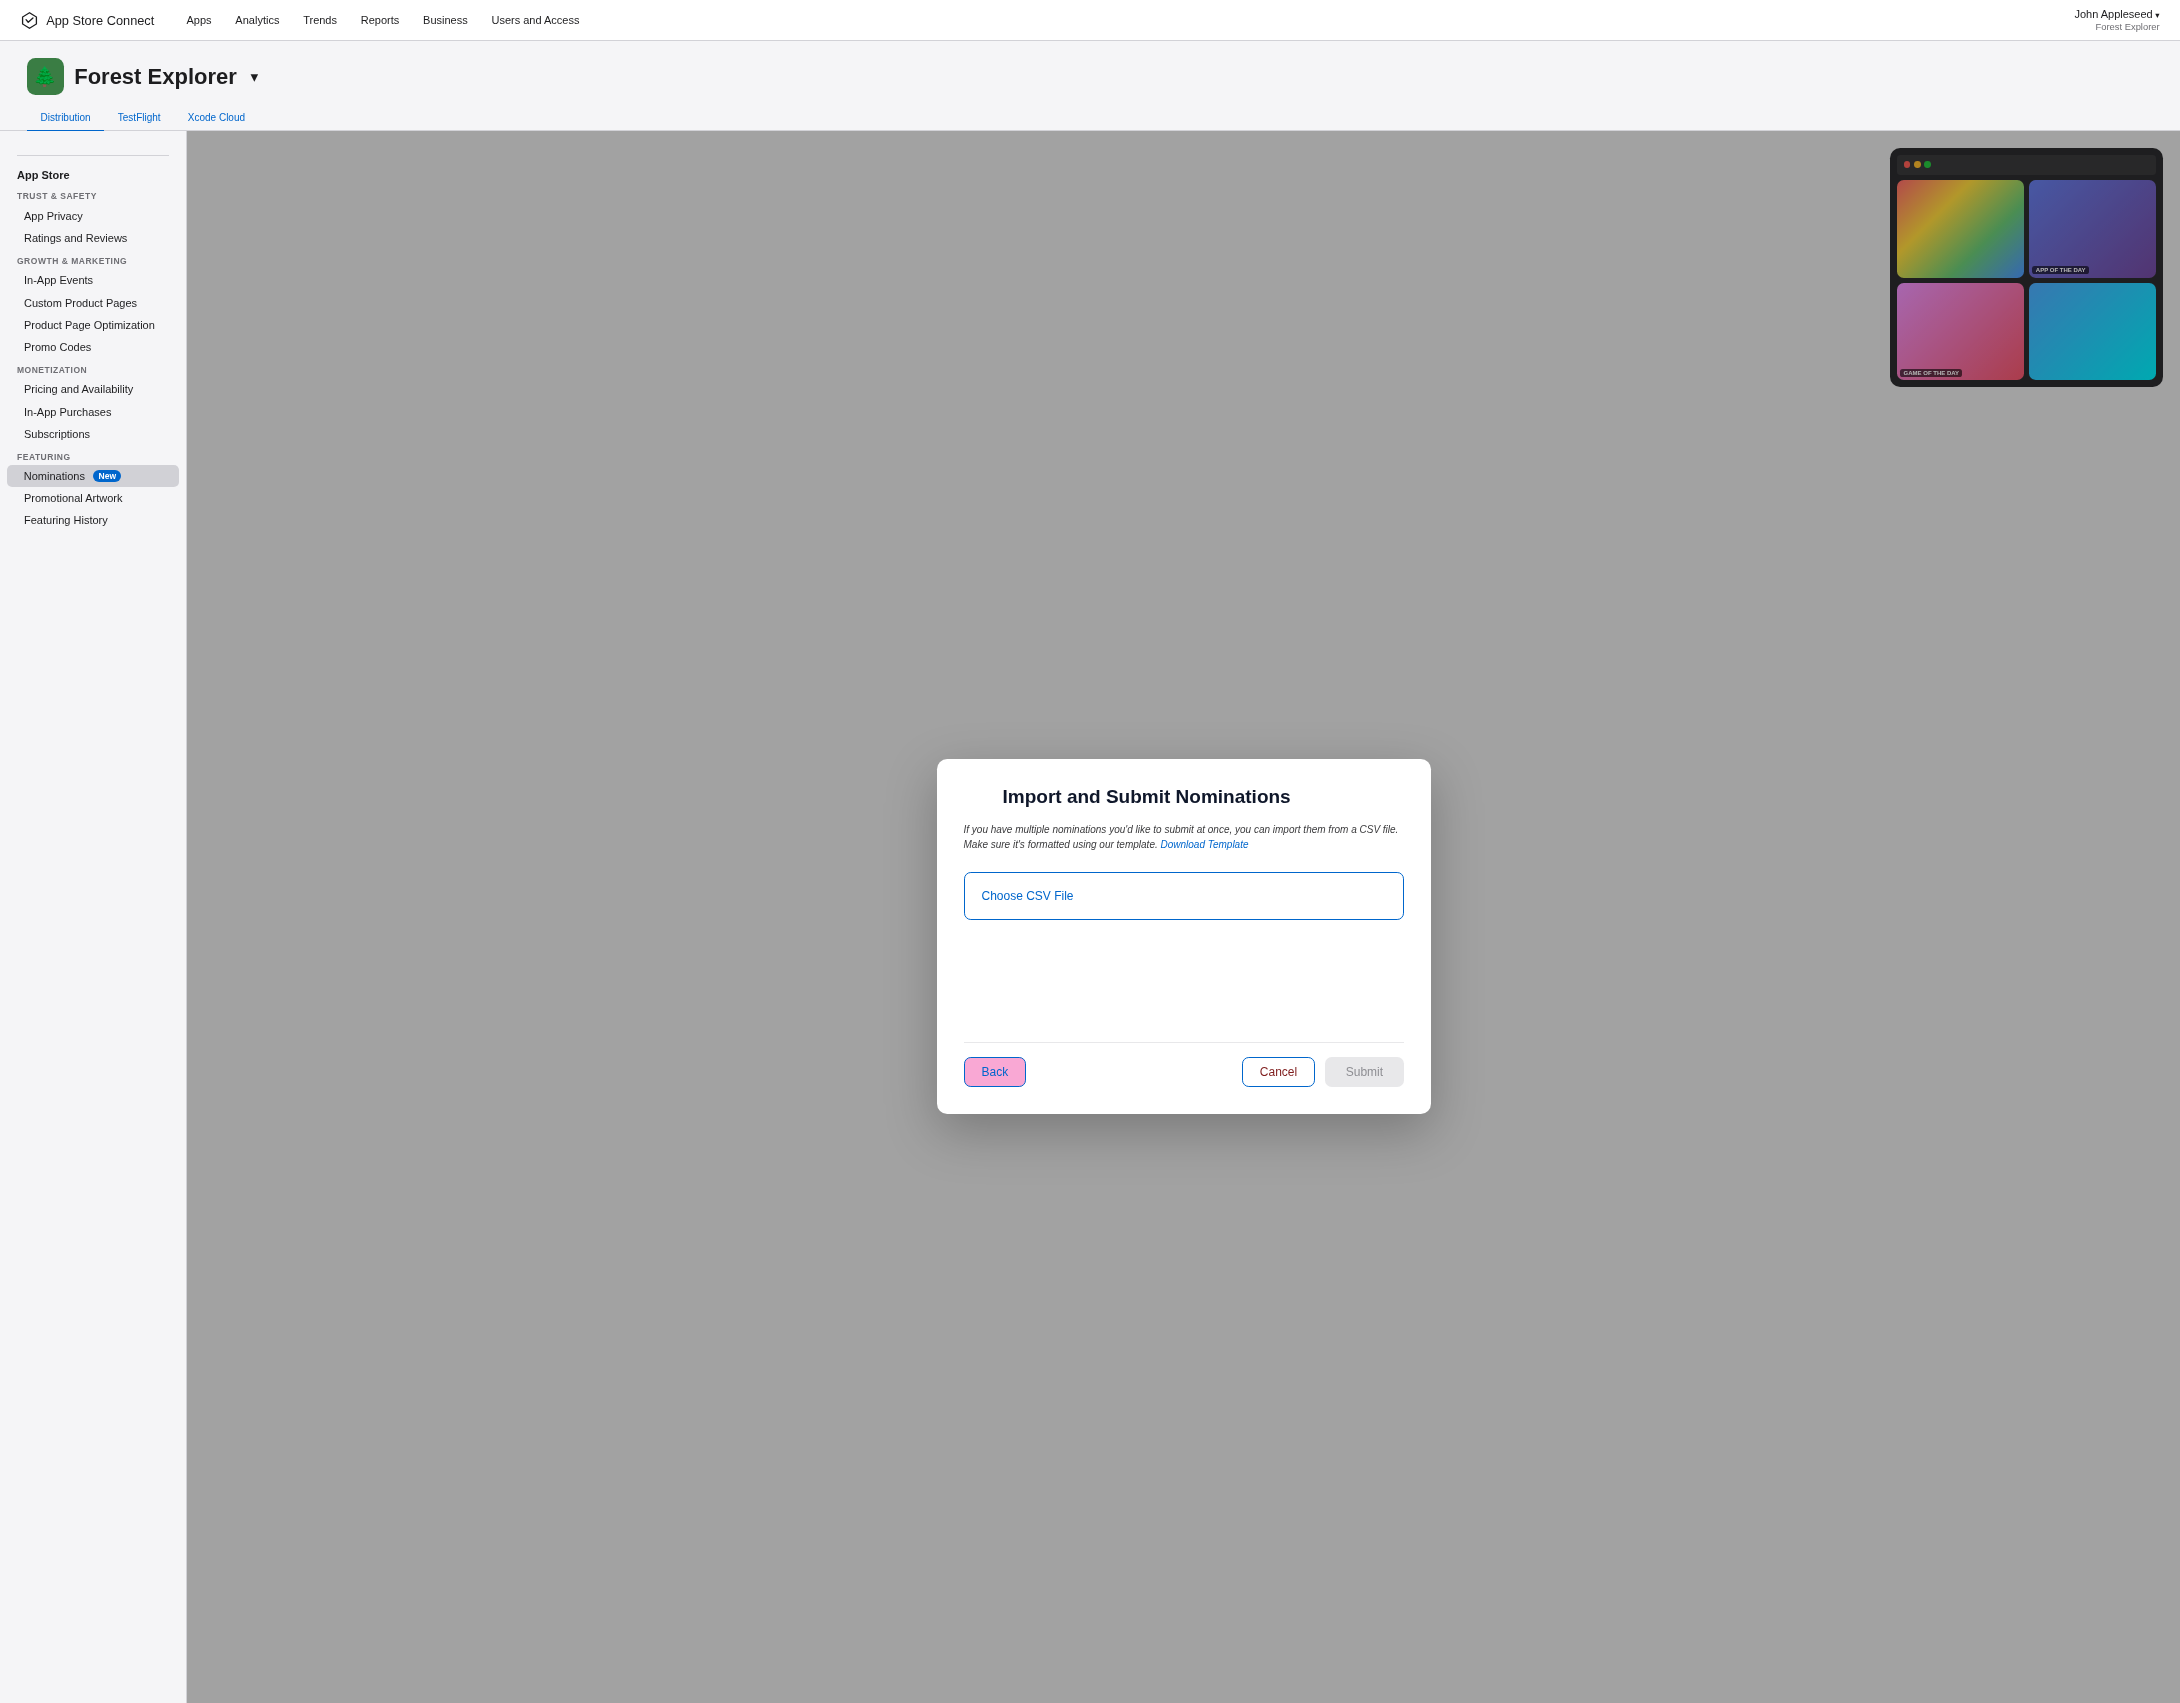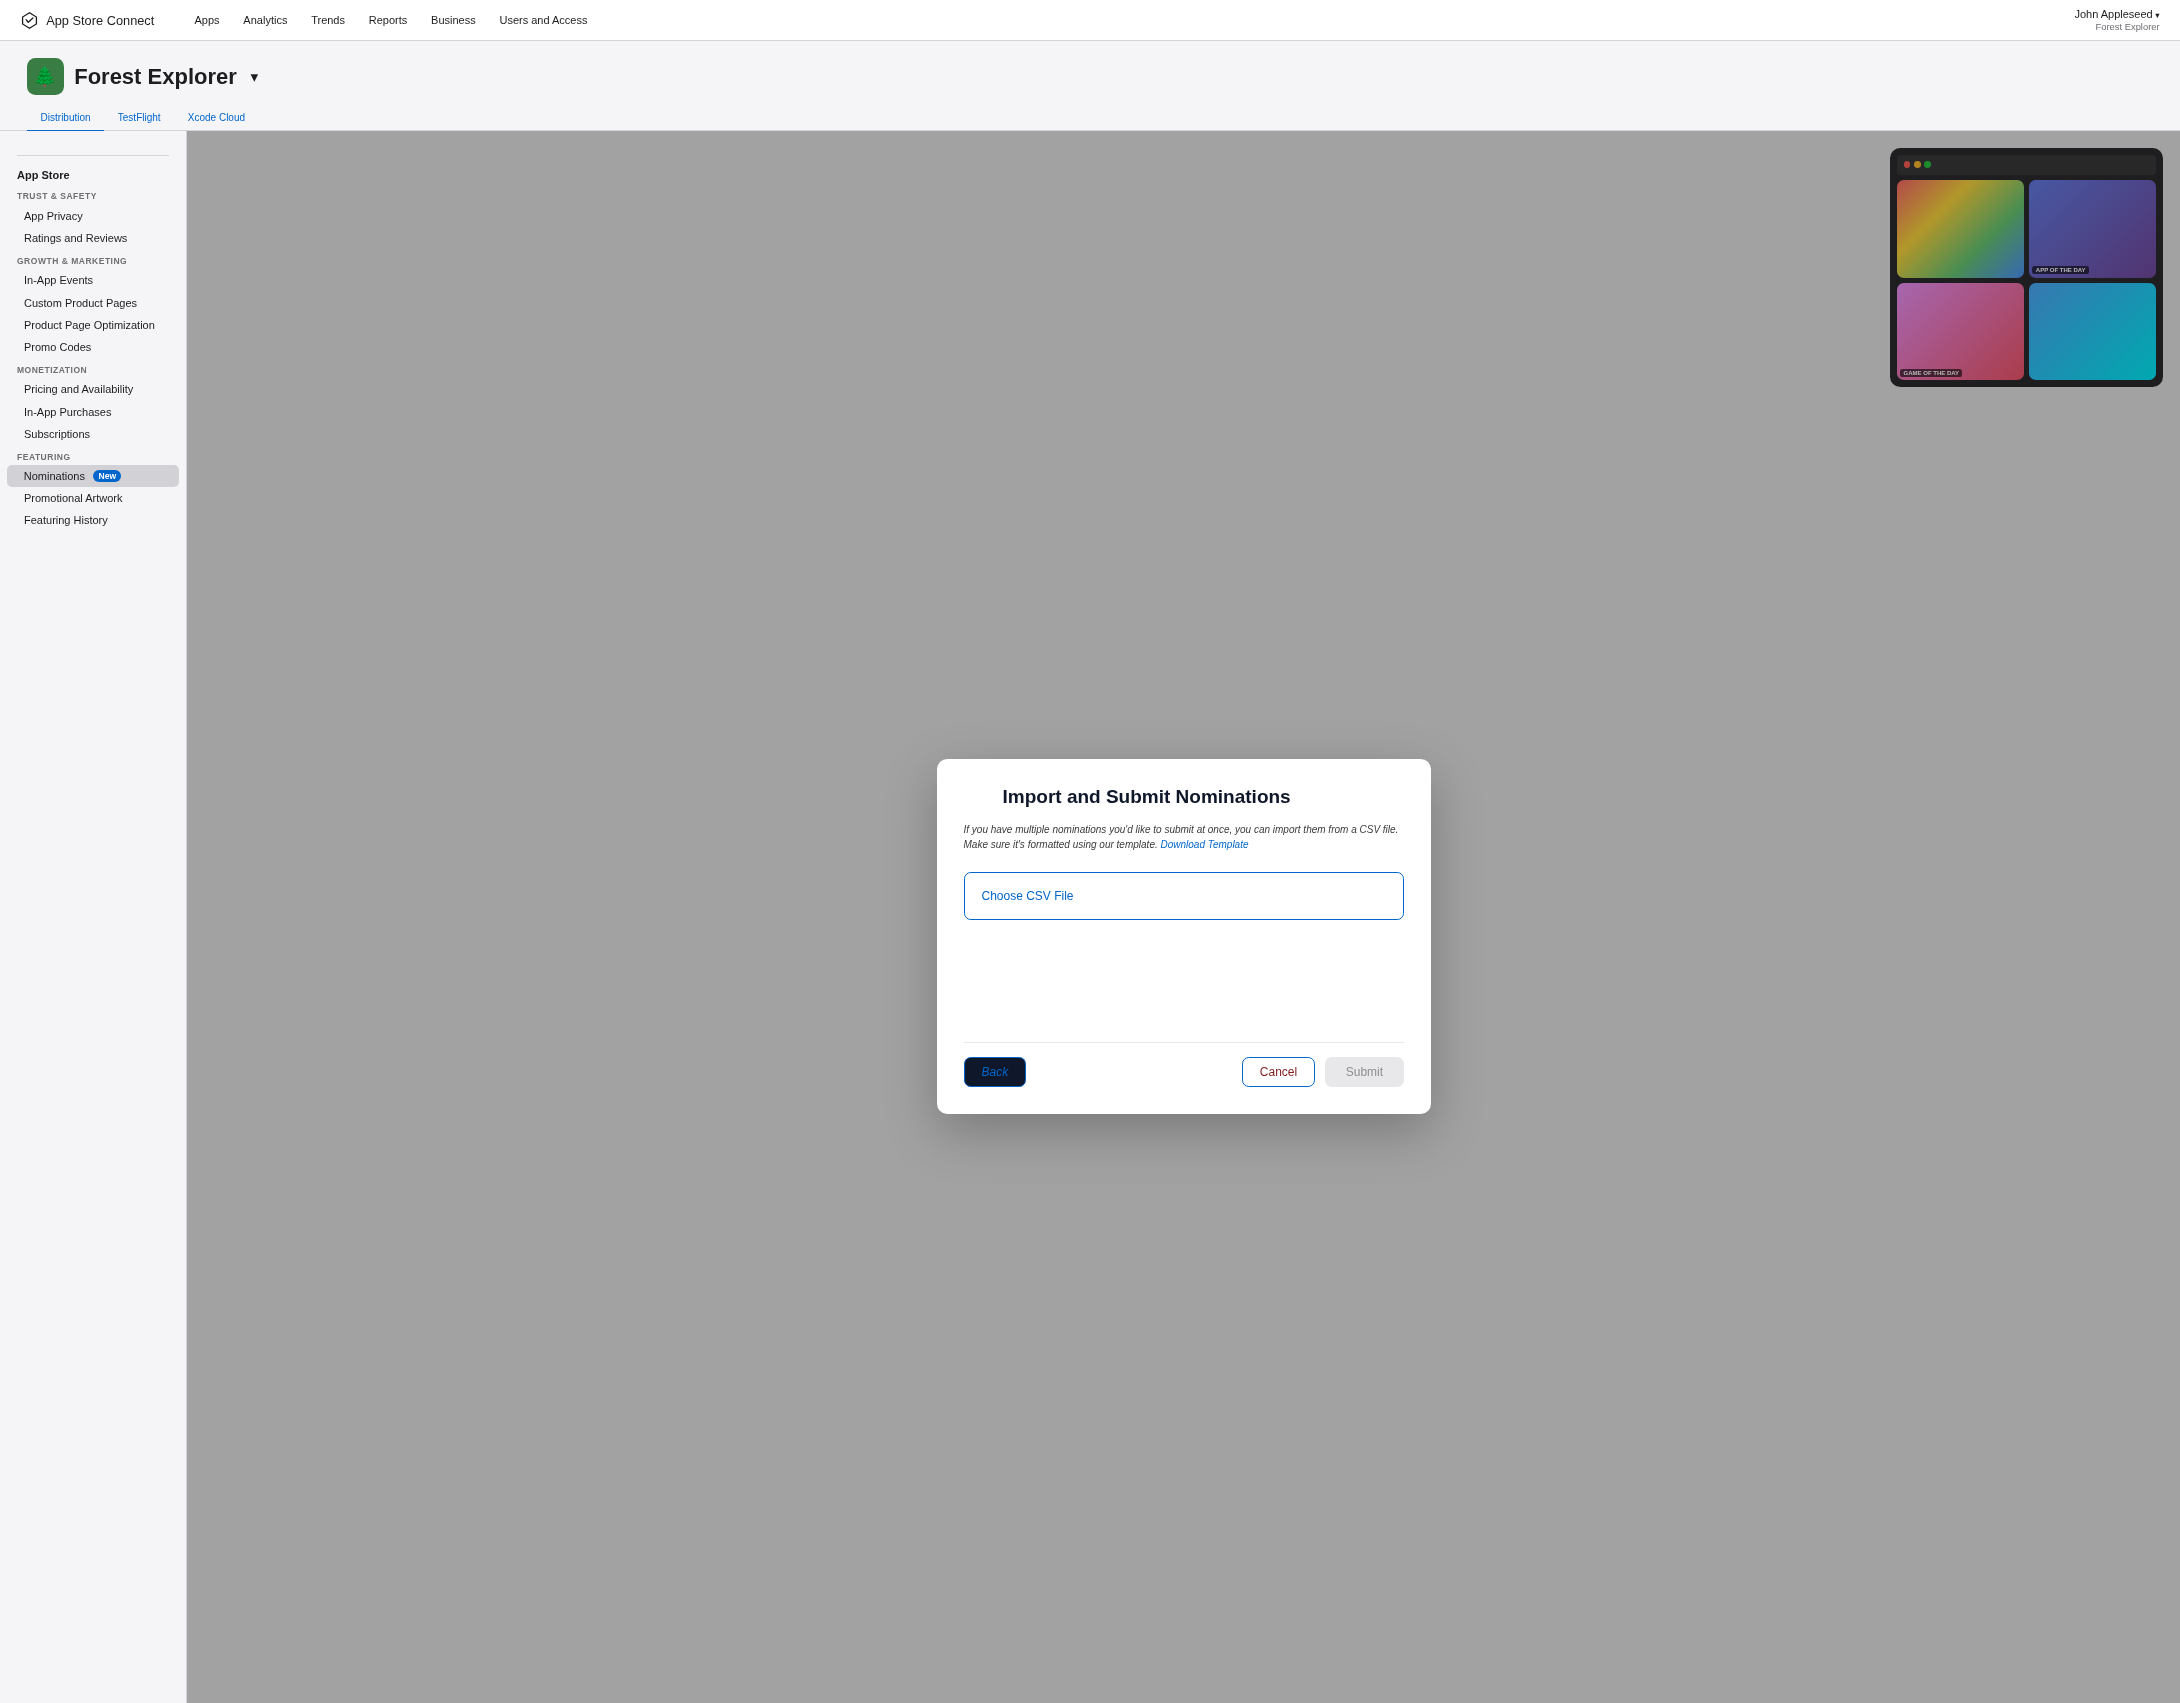--- a/index.html
+++ b/index.html
@@ -22,21 +22,21 @@
       position: relative;
       z-index: 10;
     }
     .top-nav-logo {
       display: flex;
       align-items: center;
       gap: 6.8px;
       font-size: 12.8px;
       font-weight: 500;
       color: #1d1d1f;
-      margin-right: 30px;
+      margin-right: 22px;
     }
     .logo-icon {
       width: 19px;
       height: 19px;
       color: #1d1d1f;
     }
     .top-nav-links {
       display: flex;
       align-items: center;
       gap: 3.4px;
@@ -307,24 +307,23 @@
     }
     .btn {
       padding: 6.8px 17px;
       border-radius: 6.8px;
       font-size: 12px;
       cursor: pointer;
       font-family: inherit;
       font-weight: 400;
     }
     .btn-back {
-      background: #0f172a;
+      background: #f9a8d4;
       color: #0066cc;
       border: 1.3px solid #0066cc;
-      font-style: italic;
     }
     .btn-cancel {
       background: #fff;
       color: #7f1d1d;
       border: 1.3px solid #0066cc;
     }
     .btn-submit {
       background: #e8e8ea;
       color: #8e8e93;
       border: none;

